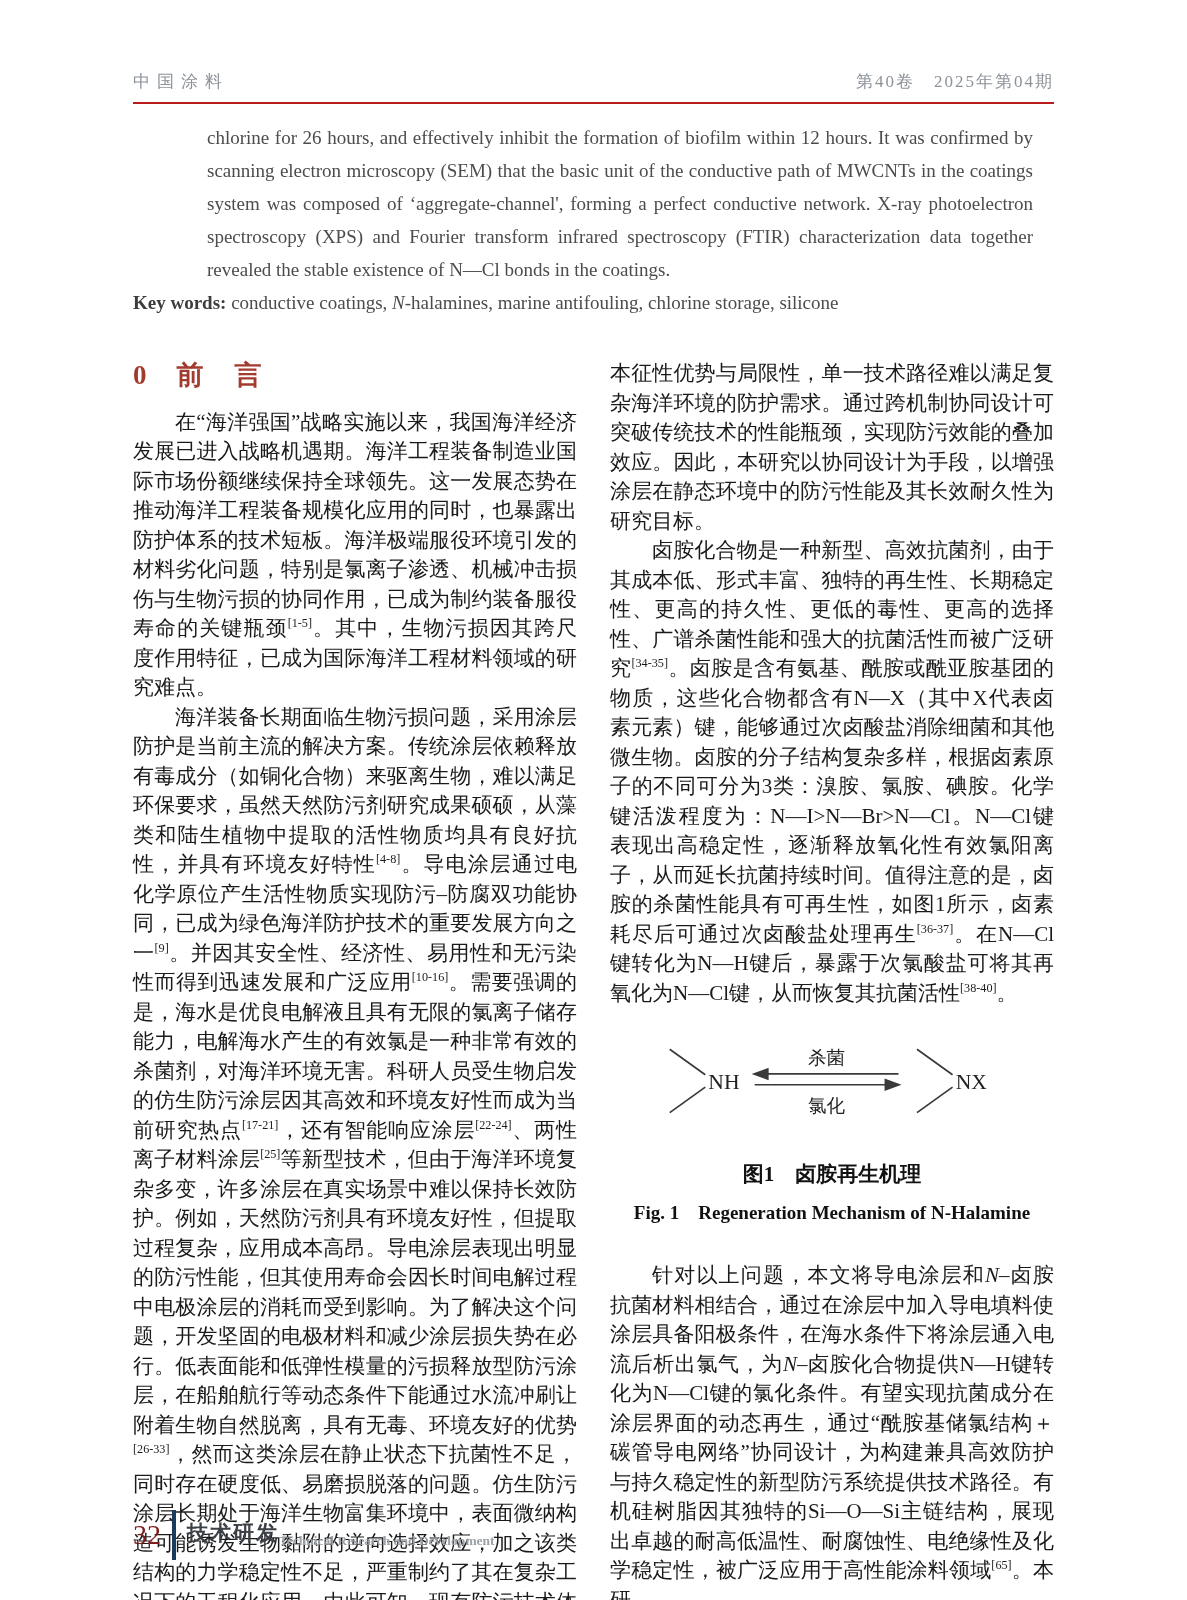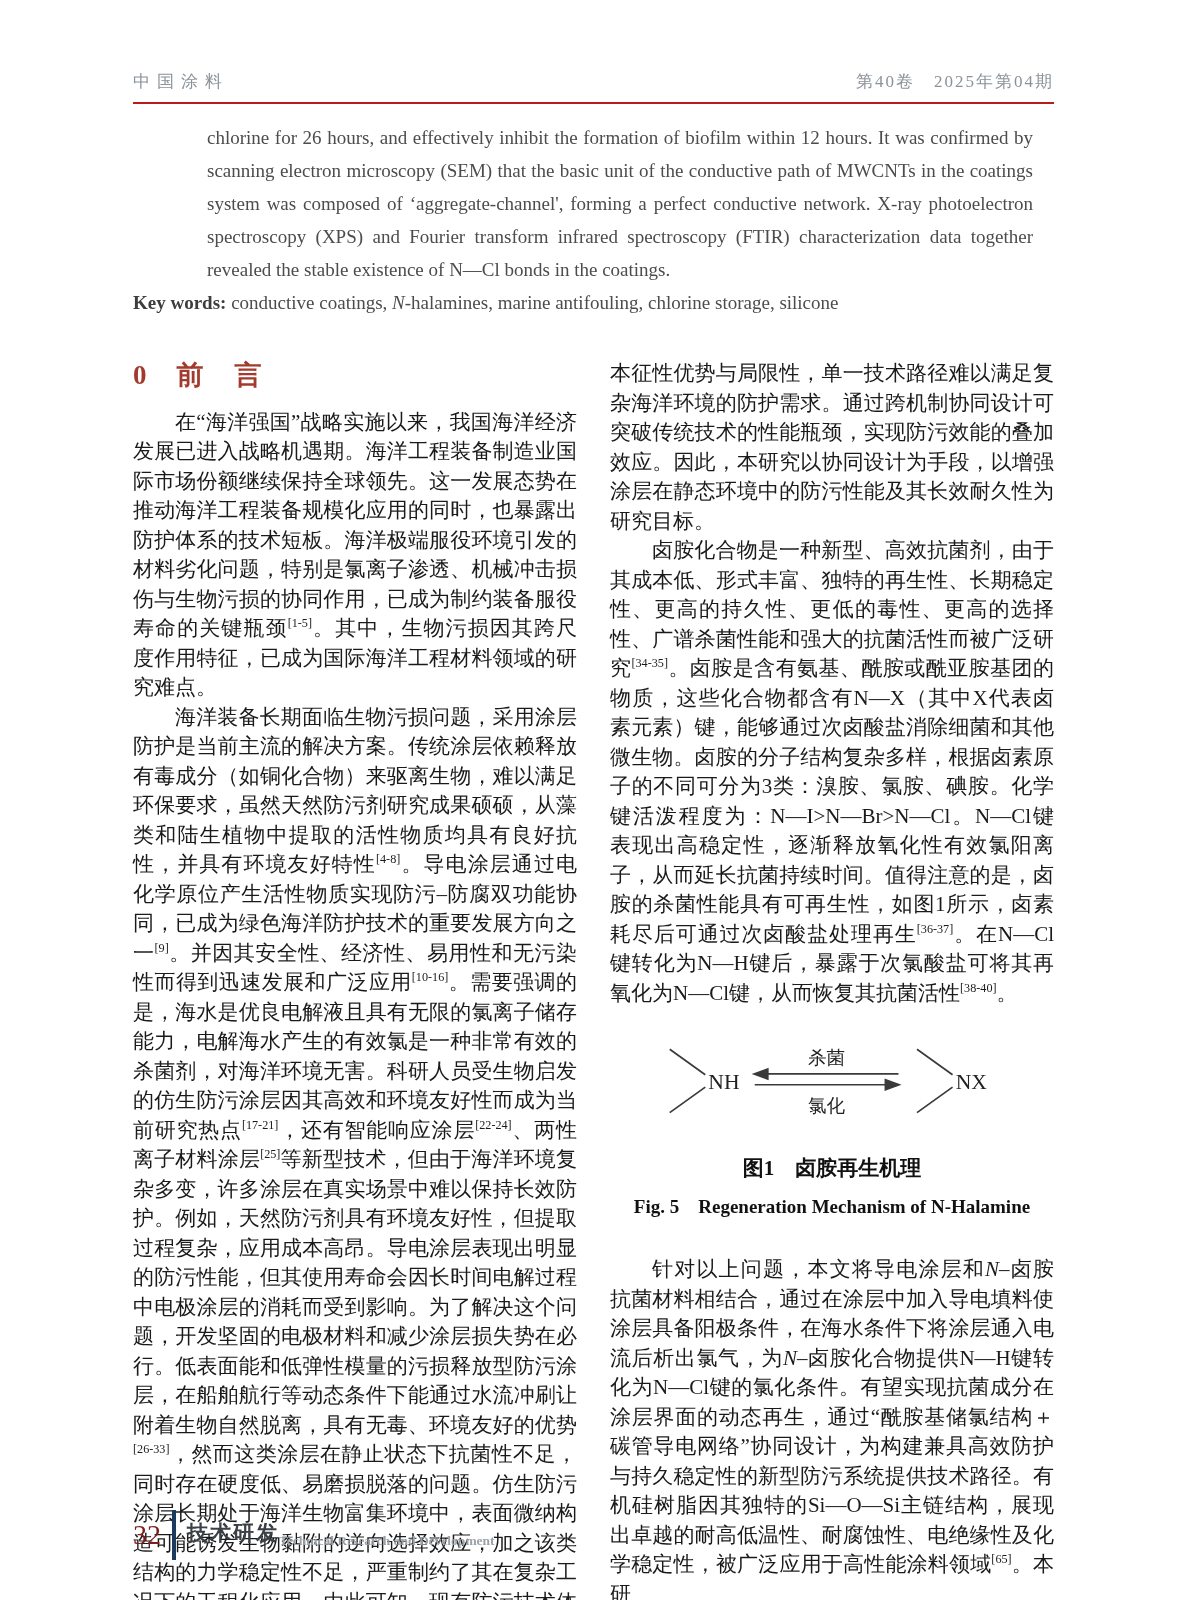--- a/index.html
+++ b/index.html
@@ -35,21 +35,21 @@
   
   .section-heading{
     margin:2px 0 17px 0;color:#A23B2E;font-size:27px;font-weight:bold;
     display:flex;align-items:baseline;
   }
   .section-heading .sec-num{margin-right:30px;}
   .section-heading .sec-title{letter-spacing:2px;}
   
   .figure-block{margin:28px 0 34px 0;text-align:center;}
   .figure-diagram{display:block;margin:0 auto;}
-  .figure-caption-zh{font-weight:bold;font-size:21px;margin-top:22px;color:#111;}
+  .figure-caption-zh{font-weight:bold;font-size:21px;margin-top:28px;color:#111;}
   .figure-caption-en{font-weight:bold;font-size:19px;margin-top:8px;color:#111;}
   
   .page-footer{position:absolute;left:133px;bottom:40px;display:flex;align-items:center;}
   .page-number{font-size:28px;color:#7f1d1d;margin-right:11px;}
   .footer-bar{width:4px;height:50px;background:#1C3A5E;margin-right:11px;}
   .footer-labels{display:flex;flex-direction:row;justify-content:center;}
   .footer-zh{font-size:21px;font-weight:bold;color:#3A4046;letter-spacing:2px;line-height:1.1;}
   .footer-en{font-size:13.5px;color:#9BA1A7;font-weight:bold;margin-top:12px;line-height:1;}
 </style>
 </head>
@@ -103,21 +103,21 @@
           <text x="213" y="33" font-size="24" fill="#222" text-anchor="middle">杀菌</text>
           <text x="213" y="95" font-size="24" fill="#222" text-anchor="middle">氯化</text>
 
           <g stroke="#3a3a3a" stroke-width="2.2">
             <line x1="330" y1="14" x2="376" y2="47"></line>
             <line x1="330" y1="96" x2="376" y2="63"></line>
           </g>
           <text x="380" y="66" font-size="28" fill="#222" font-family="Liberation Serif, serif">NX</text>
         </svg>
         <div class="figure-caption-zh">图1　卤胺再生机理</div>
-        <div class="figure-caption-en">Fig. 5　Regeneration Mechanism of N-Halamine</div>
+        <div class="figure-caption-en">Fig. 1　Regeneration Mechanism of N-Halamine</div>
       </div>
 
       <p>针对以上问题，本文将导电涂层和<i>N</i>–卤胺抗菌材料相结合，通过在涂层中加入导电填料使涂层具备阳极条件，在海水条件下将涂层通入电流后析出氯气，为<i>N</i>–卤胺化合物提供N—H键转化为N—Cl键的氯化条件。有望实现抗菌成分在涂层界面的动态再生，通过“酰胺基储氯结构＋碳管导电网络”协同设计，为构建兼具高效防护与持久稳定性的新型防污系统提供技术路径。有机硅树脂因其独特的Si—O—Si主链结构，展现出卓越的耐高低温性、耐腐蚀性、电绝缘性及化学稳定性，被广泛应用于高性能涂料领域<sup>[65]</sup>。本研</p>
     </div>
   </div>
 
   <div class="page-footer">
     <span class="page-number">32</span>
     <span class="footer-bar"></span>
     <span class="footer-labels">

